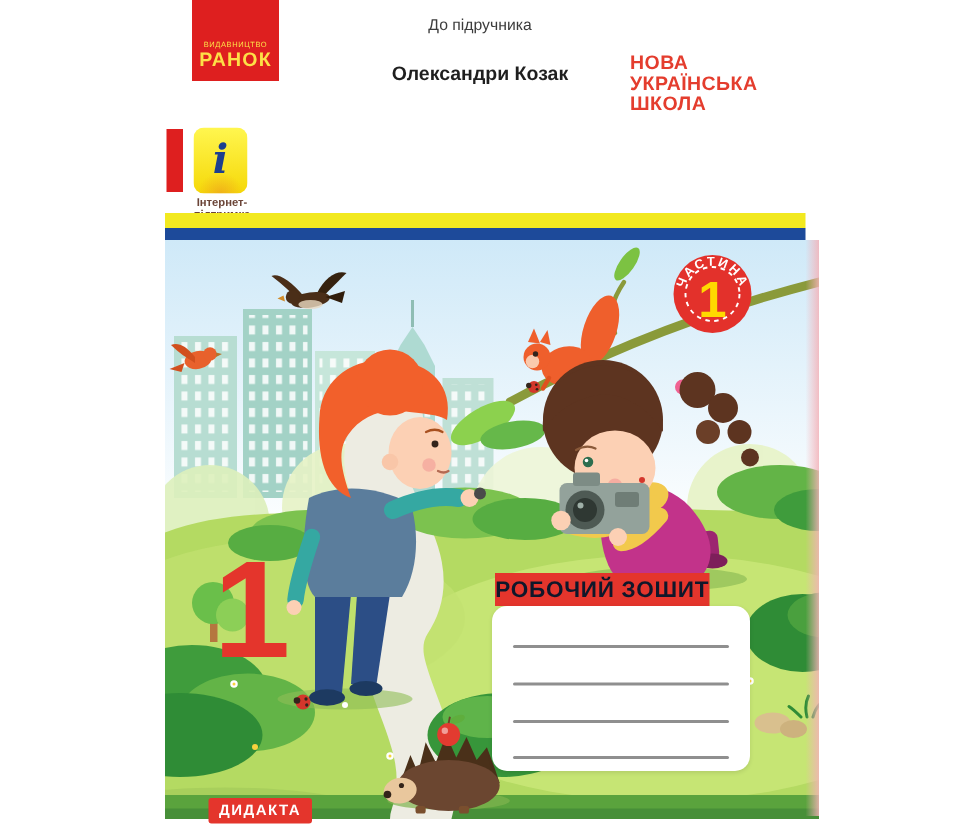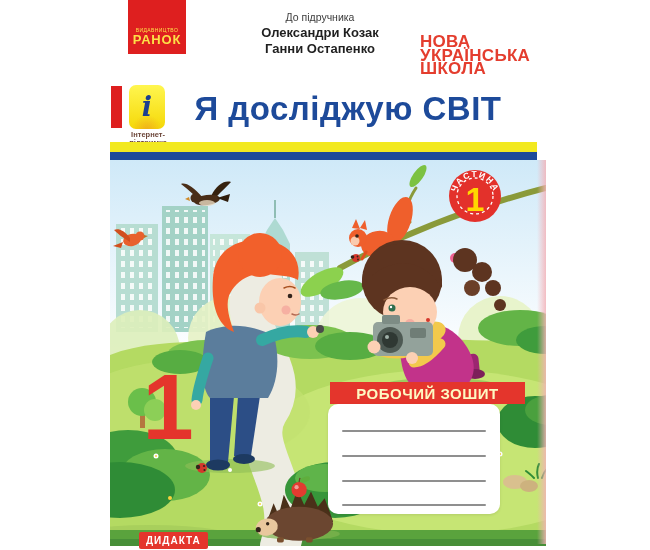--- a/index.html
+++ b/index.html
@@ -8,44 +8,44 @@
   .abs{position:absolute;}
 
   
   .logo{left:128px;top:0;width:58px;height:54px;background:#de1f1f;
         display:flex;flex-direction:column;justify-content:flex-end;align-items:center;
         padding-bottom:7px;box-sizing:border-box;color:#fde047;}
   .logo-small{font-size:5px;letter-spacing:.4px;line-height:6px;}
   .logo-name{font-size:13px;font-weight:bold;letter-spacing:.8px;line-height:14px;}
 
   .authors{left:230px;top:11px;width:180px;text-align:center;color:#1f1f1f;}
-  .edition-note{font-size:10.5px;color:#3c3c3c;margin-bottom:2px;}
+  .edition-note{font-size:10.5px;color:#3c3c3c;margin-bottom:18px;}
   .author-line{font-size:13px;font-weight:bold;line-height:15.5px;}
 
-  .program{left:420px;top:35px;font-size:17px;font-weight:bold;color:#e43d2e;
+  .program{left:420px;top:35px;font-size:13px;font-weight:bold;color:#e43d2e;
            line-height:13.5px;letter-spacing:.3px;}
 
   .inet-bar{left:111px;top:86px;width:11px;height:42px;background:#de1f1f;}
   .inet-icon{left:129px;top:85px;width:36px;height:44px;border-radius:7px;
              background:radial-gradient(60% 45% at 50% 100%, rgba(236,146,38,.55), rgba(236,146,38,0) 70%),
                         linear-gradient(180deg,#fff64f,#f5d808);
              display:flex;align-items:center;justify-content:center;}
   .inet-i{font-family:"DejaVu Serif",serif;font-style:italic;font-weight:bold;
           font-size:27px;color:#1c3f8f;transform:translateY(-1px);}
   .inet-label{left:106px;top:131px;width:84px;text-align:center;font-size:7.5px;
               font-weight:bold;color:#6b4538;line-height:8px;}
 
   .title{left:178px;top:90px;width:340px;text-align:center;font-size:33px;
          font-weight:bold;color:#1d4a9a;letter-spacing:.5px;}
 
   .stripe-y{left:110px;top:142px;width:427px;height:10px;background:#f2e920;}
   .stripe-b{left:110px;top:152px;width:427px;height:8px;background:#1d4a9a;}
 
   
-  .banner{left:330px;top:382px;width:195px;height:22px;background:#e4352c;color:#fef9c3;
+  .banner{left:330px;top:382px;width:143px;height:22px;background:#e4352c;color:#0f172a;
           display:flex;align-items:center;justify-content:center;font-size:15px;
           font-weight:bold;letter-spacing:.5px;}
   .namebox{left:328px;top:404px;width:172px;height:110px;background:#fff;
            border-radius:10px;box-shadow:0 1px 3px rgba(0,0,0,.10);}
   .nameline{position:absolute;left:14px;right:14px;height:2px;background:#8f8f8f;border-radius:1px;}
 
   .grade{left:118px;top:364px;width:100px;text-align:center;color:#e4352c;}
   .grade-number{font-size:92px;font-weight:bold;line-height:86px;}
   .grade-word{font-size:31px;font-weight:bold;letter-spacing:1px;margin-top:-4px;}
 
@@ -63,39 +63,37 @@
 <div class="page">
 
   <div class="abs logo">
     <div class="logo-small">ВИДАВНИЦТВО</div>
     <div class="logo-name">РАНОК</div>
   </div>
 
   <div class="abs authors">
     <div class="edition-note">До підручника</div>
     <div class="author-line">Олександри Козак</div>
-    <div class="author-line">Ганни Остапенко</div>
   </div>
 
   <div class="abs program">
     <div>НОВА</div>
     <div>УКРАЇНСЬКА</div>
     <div>ШКОЛА</div>
   </div>
 
   <div class="abs inet-bar"></div>
   <div class="abs inet-icon">
     <span class="inet-i">i</span>
   </div>
   <div class="abs inet-label">
     <div>Інтернет-</div>
     <div>підтримка</div>
   </div>
 
-  <div class="abs title">Я досліджую СВІТ</div>
   <div class="abs stripe-y"></div>
   <div class="abs stripe-b"></div>
 
   <svg class="abs" style="left:110px;top:160px;" width="436" height="386" viewBox="0 0 436 386">
     <defs>
       <linearGradient id="sky" x1="0" y1="0" x2="0" y2="1">
         <stop offset="0" stop-color="#cfe9f8"></stop>
           <stop offset="1" stop-color="#ffffff"></stop>
       </linearGradient>
       <pattern id="win" width="9" height="11" patternUnits="userSpaceOnUse">

